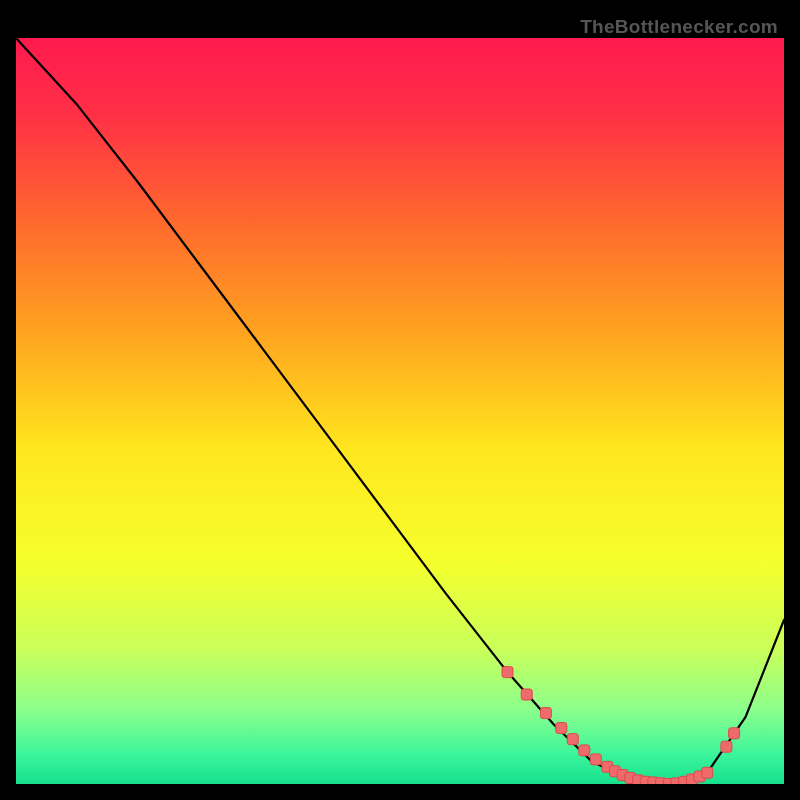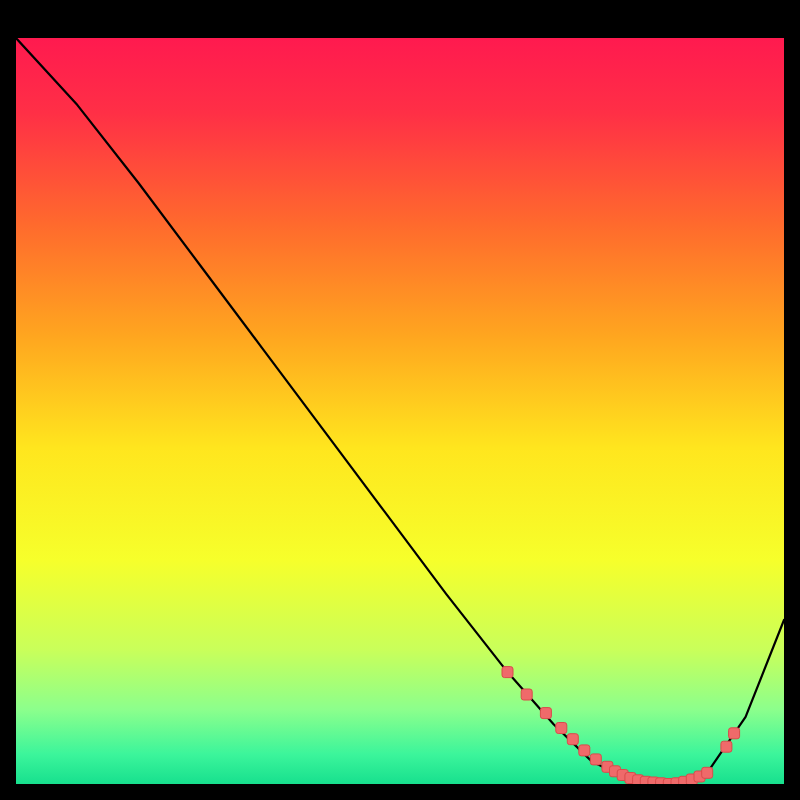--- a/index.html
+++ b/index.html
@@ -35,20 +35,21 @@
     left: 0;
     top: 22px;
     width: 768px;
     height: 746px;
   }
 </style>
 </head>
 <body>
 
 <div class="frame">
+  <div class="watermark">TheBottlenecker.com</div>
 
   <svg class="plot" viewBox="0 0 768 746" preserveAspectRatio="none">
     <defs>
       <linearGradient id="bg-grad" x1="0" y1="0" x2="0" y2="1">
           <stop offset="0.0%" stop-color="#ff1a4f"></stop>
           <stop offset="10.0%" stop-color="#ff2f46"></stop>
           <stop offset="25.0%" stop-color="#ff6a2d"></stop>
           <stop offset="40.0%" stop-color="#ffa61f"></stop>
           <stop offset="55.0%" stop-color="#ffe61e"></stop>
           <stop offset="70.0%" stop-color="#f6ff2b"></stop>

